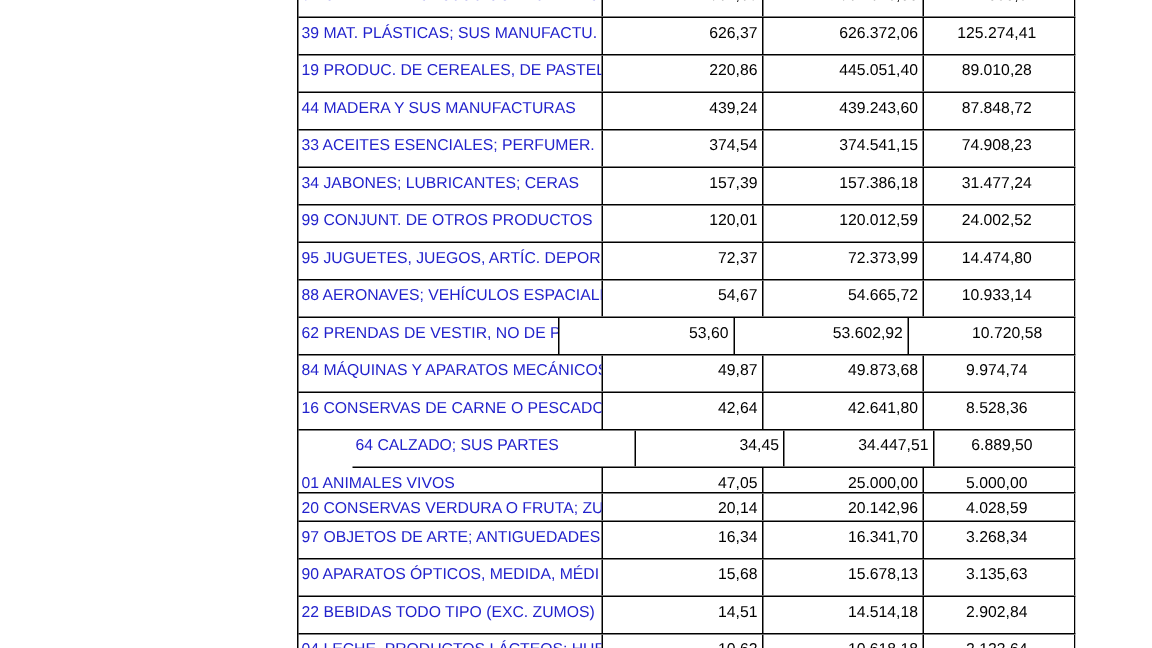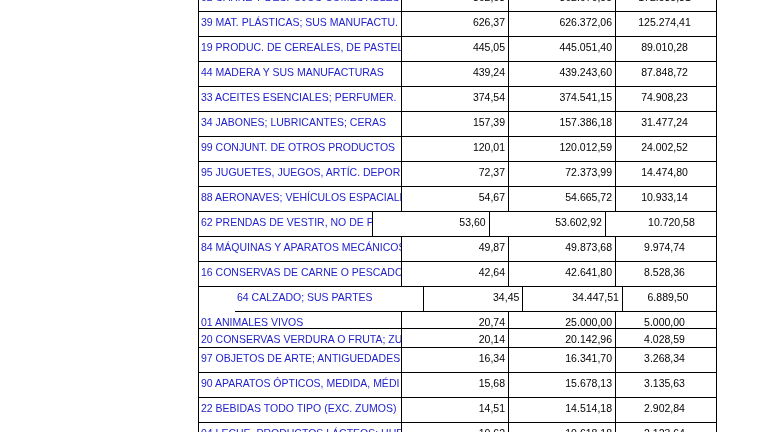--- a/index.html
+++ b/index.html
@@ -63,21 +63,21 @@
         <div class="cell c3">172.535,31</div>
       </div>
       <div class="trow" style="height: 25px;">
         <div class="cell c0">39 MAT. PLÁSTICAS; SUS MANUFACTU.</div>
         <div class="cell c1">626,37</div>
         <div class="cell c2">626.372,06</div>
         <div class="cell c3">125.274,41</div>
       </div>
       <div class="trow" style="height: 25px;">
         <div class="cell c0">19 PRODUC. DE CEREALES, DE PASTEL</div>
-        <div class="cell c1">445,05</div>
+        <div class="cell c1">220,86</div>
         <div class="cell c2">445.051,40</div>
         <div class="cell c3">89.010,28</div>
       </div>
       <div class="trow" style="height: 25px;">
         <div class="cell c0">44 MADERA Y SUS MANUFACTURAS</div>
         <div class="cell c1">439,24</div>
         <div class="cell c2">439.243,60</div>
         <div class="cell c3">87.848,72</div>
       </div>
       <div class="trow" style="height: 25px;">
@@ -129,21 +129,21 @@
         <div class="cell c3">8.528,36</div>
       </div>
       <div class="trow" style="height: 25px; margin-left: 36px;">
         <div class="cell c0">64 CALZADO; SUS PARTES</div>
         <div class="cell c1">34,45</div>
         <div class="cell c2">34.447,51</div>
         <div class="cell c3">6.889,50</div>
       </div>
       <div class="trow" style="height: 17px;">
         <div class="cell c0">01 ANIMALES VIVOS</div>
-        <div class="cell c1">20,74</div>
+        <div class="cell c1">47,05</div>
         <div class="cell c2">25.000,00</div>
         <div class="cell c3">5.000,00</div>
       </div>
       <div class="trow" style="height: 19px;">
         <div class="cell c0">20 CONSERVAS VERDURA O FRUTA; ZUM</div>
         <div class="cell c1">20,14</div>
         <div class="cell c2">20.142,96</div>
         <div class="cell c3">4.028,59</div>
       </div>
       <div class="trow" style="height: 25px;">

